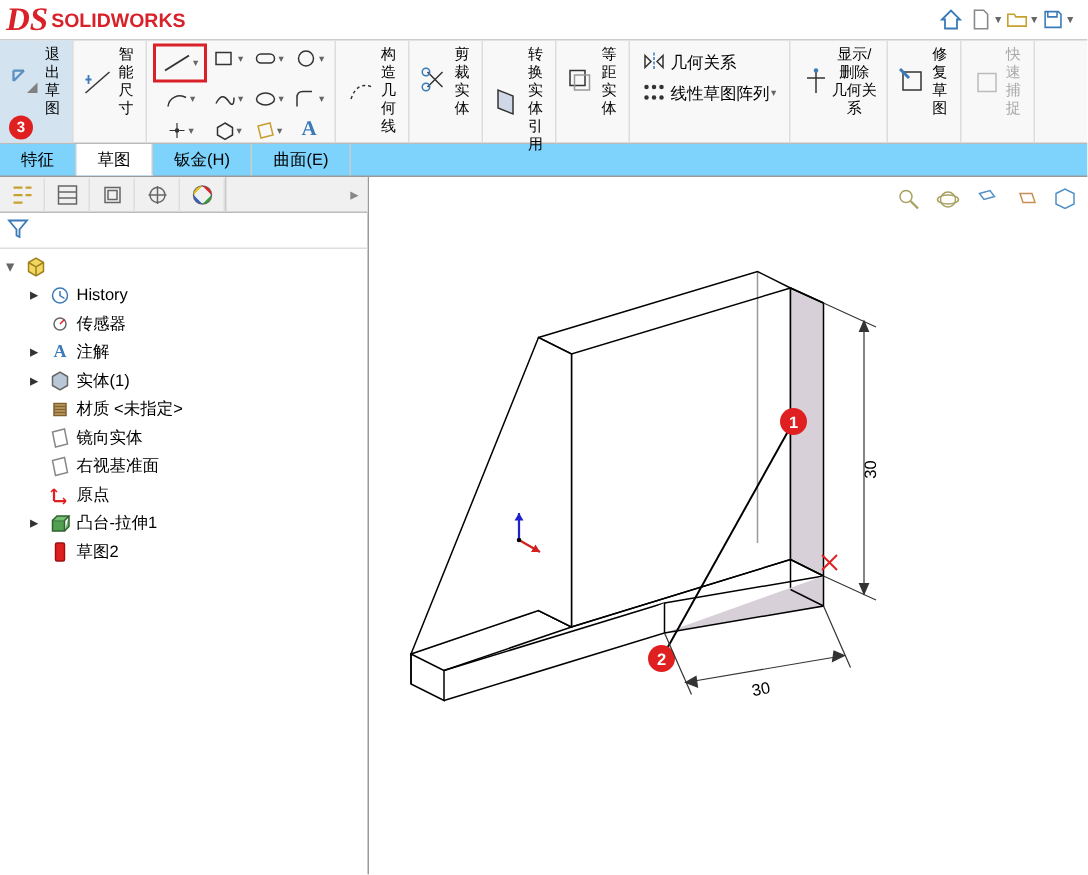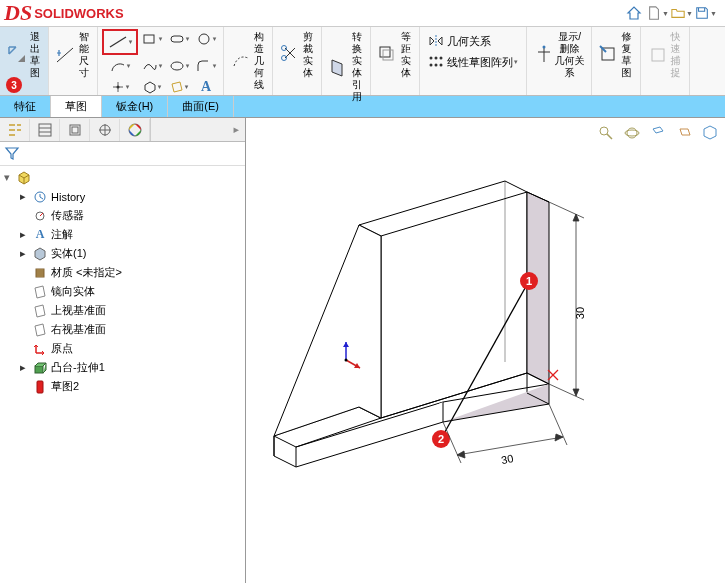--- a/index.html
+++ b/index.html
@@ -426,29 +426,20 @@
           </span>
         <span>镜向实体</span>
       </div>
       <div class="tree-node lvl1">
         <span class="expand"></span>
         <span class="tree-icon">
             <svg width="14" height="14">
               <path d="M2 3 L10 1 L12 11 L4 13 Z" fill="none" stroke="#888"></path>
             </svg>
           </span>
-        <span>上视基准面</span>
-      </div>
-      <div class="tree-node lvl1">
-        <span class="expand"></span>
-        <span class="tree-icon">
-            <svg width="14" height="14">
-              <path d="M2 3 L10 1 L12 11 L4 13 Z" fill="none" stroke="#888"></path>
-            </svg>
-          </span>
         <span>右视基准面</span>
       </div>
       <div class="tree-node lvl1">
         <span class="expand"></span>
         <span class="tree-icon">
             <svg width="14" height="14">
               <path d="M3 11 L3 3 M3 11 L11 11" stroke="#e02020" stroke-width="1.5"></path>
               <path d="M3 3 L1 5 M3 3 L5 5 M11 11 L9 9 M11 11 L9 13" stroke="#e02020"></path>
             </svg>
           </span>

